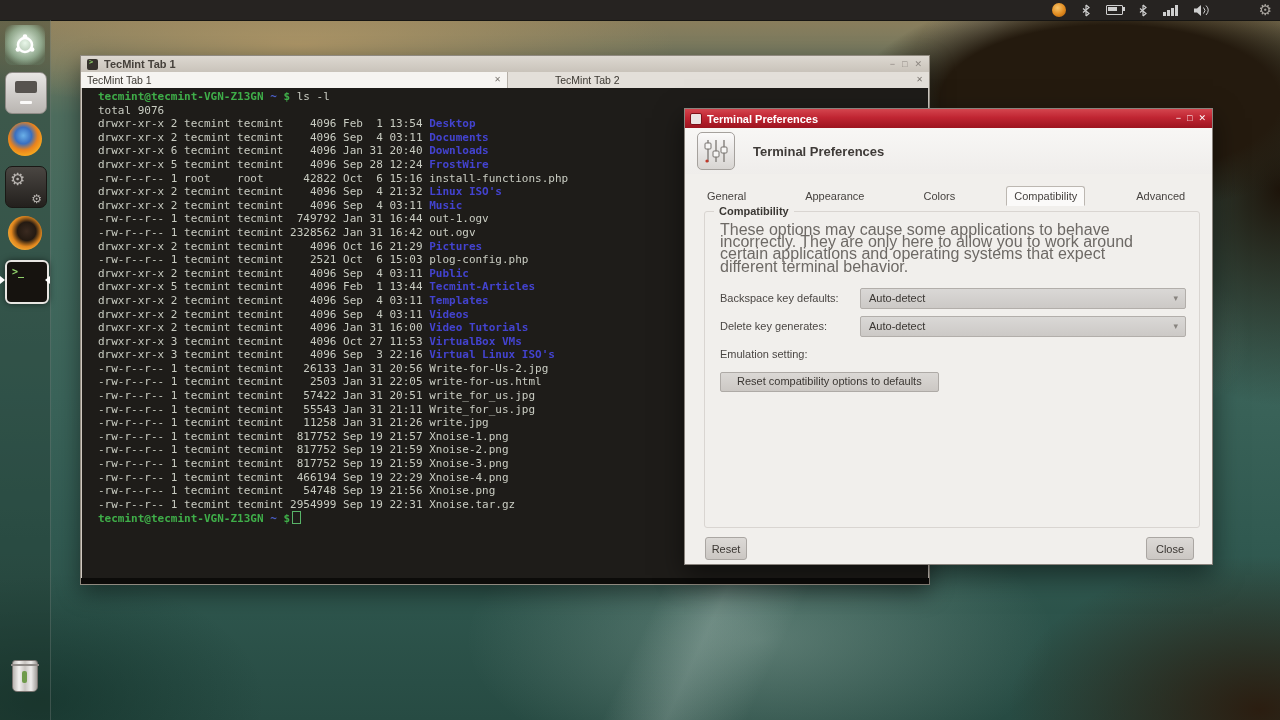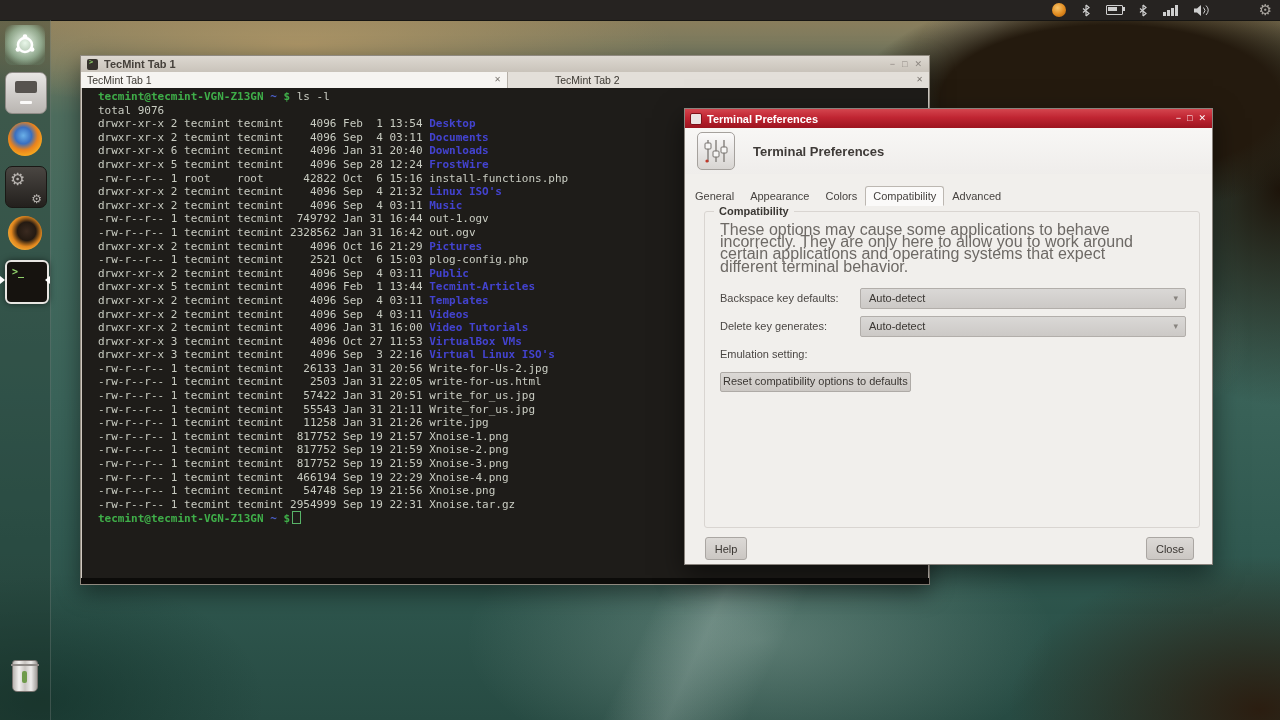--- a/index.html
+++ b/index.html
@@ -90,38 +90,38 @@
     display:flex;align-items:center;padding-left:5px;}
   .d-ticon{width:10px;height:10px;background:#ece3e2;border:1px solid #7e1018;border-radius:2px;flex:0 0 auto;}
   .d-title .txt{margin-left:5px;font-size:11px;font-weight:bold;color:#fff;}
   .d-ctl{position:absolute;right:6px;top:0;height:19px;display:flex;align-items:center;gap:6px;}
   .d-ctl span{font-size:9px;color:#fff;line-height:19px;}
   .d-header{position:absolute;left:0;top:19px;right:0;height:46px;
     background:linear-gradient(180deg,#f8f7f5,#efedeb);display:flex;align-items:center;}
   .d-bigicon{width:36px;height:36px;margin-left:12px;border:1px solid #a5a19d;border-radius:5px;
     background:linear-gradient(180deg,#fbfafa,#d8d5d2);display:flex;align-items:center;justify-content:center;}
   .d-heading{margin-left:18px;font-size:13px;font-weight:600;color:#3f3b38;}
-  .d-tabs{position:absolute;left:2px;top:77px;height:20px;display:flex;}
+  .d-tabs{position:absolute;left:14px;top:77px;height:20px;display:flex;gap:43px;}
   .d-tab{font-size:11px;color:#474340;padding:3px 7px;border:1px solid transparent;cursor:default;}
   .d-tab.active{background:#fbfaf9;border-color:#bcb7b1;border-radius:3px 3px 0 0;border-bottom-color:#fbfaf9;}
   .d-frame{position:absolute;left:19px;right:12px;top:102px;height:315px;
     border:1px solid #d9d5d1;border-radius:3px;}
   .d-frame-label{position:absolute;top:-7px;left:9px;background:#f1efec;padding:0 5px;
     font-size:11px;font-weight:bold;color:#3a3733;}
   .d-desc{position:absolute;left:15px;top:12px;font-size:16px;line-height:12.2px;color:#6d6965;white-space:pre-line;}
   .d-label{position:absolute;left:15px;font-size:11px;color:#4a4643;}
   .dd,.entry{position:absolute;left:155px;right:13px;height:19px;border-radius:2px;
     font-size:11px;line-height:19px;color:#3a3632;padding-left:8px;}
   .dd{background:linear-gradient(180deg,#dad8d6,#ccc9c6);border:1px solid #b2aeaa;}
   .dd .arr{position:absolute;right:7px;top:0;font-size:9px;color:#87837f;line-height:19px;}
   .entry{background:#fff;border:1px solid #b2aeaa;}
   .row1l{top:80px}.row1c{top:76px}
   .row2l{top:108px}.row2c{top:104px}
   .row3l{top:136px}.row3c{top:132px}
-  .reset-btn{position:absolute;left:15px;top:160px;height:18px;padding:0 2px;
+  .reset-btn{position:absolute;left:15px;top:160px;height:18px;padding:0 16px;
     background:linear-gradient(180deg,#dbd8d5,#ccc8c4);border:1px solid #aeaaa6;border-radius:2px;
     font-size:11px;line-height:17px;color:#3a3632;display:inline-block;}
   .d-btn{position:absolute;top:428px;height:21px;background:linear-gradient(180deg,#dcd9d6,#cbc7c3);
     border:1px solid #aaa6a2;border-radius:3px;font-size:11px;color:#3a3632;
     display:flex;align-items:center;justify-content:center;}
   .help-btn{left:20px;width:40px;}
   .close-btn{right:18px;width:46px;}
 </style>
 </head>
 <body>
@@ -252,15 +252,15 @@
       <span class="arr">▾</span>
     </div>
     <span class="d-label row2l">Delete key generates:</span>
     <div class="dd row2c">
       <span>Auto-detect</span>
       <span class="arr">▾</span>
     </div>
     <span class="d-label row3l">Emulation setting:</span>
     <span class="reset-btn">Reset compatibility options to defaults</span>
   </div>
-  <div class="d-btn help-btn">Help</div>
+  <div class="d-btn help-btn">Reset</div>
   <div class="d-btn close-btn">Close</div>
 </div>
 
 </body></html>

